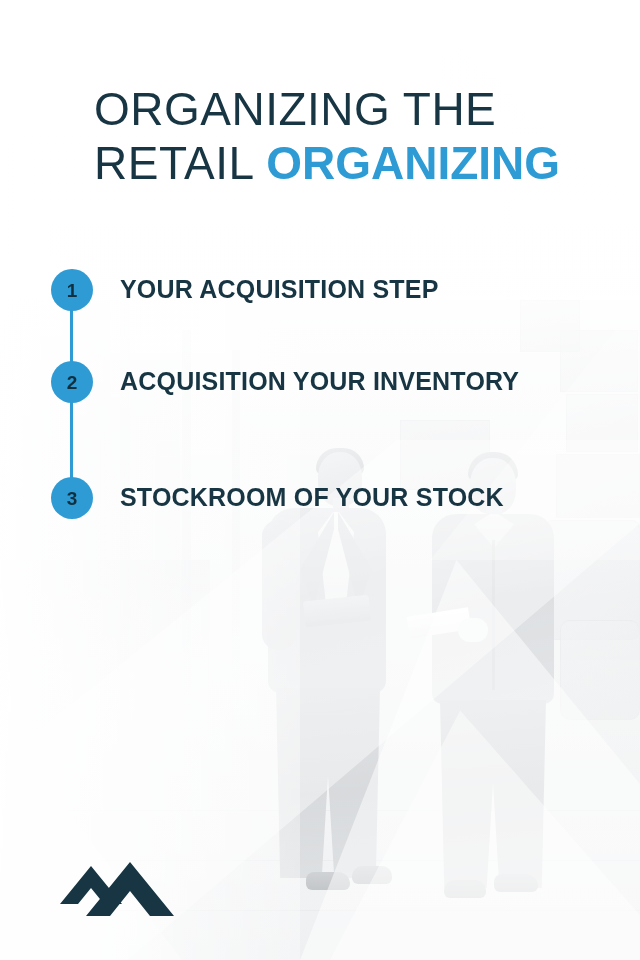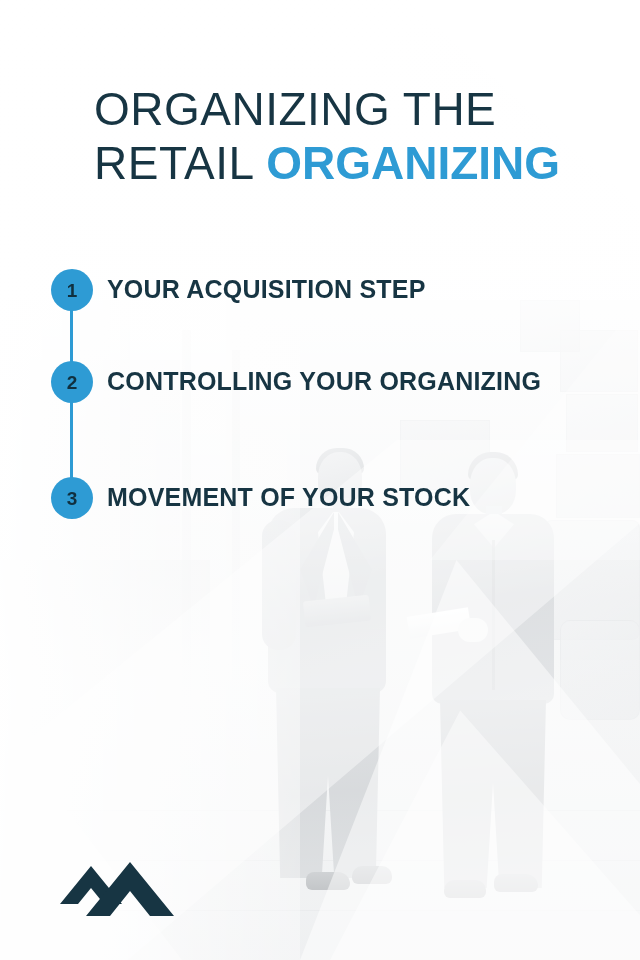--- a/index.html
+++ b/index.html
@@ -255,21 +255,21 @@
     width:42px; height:42px; flex:0 0 42px;
     border-radius:50%;
     background:#2e9bd4;
     color:#10303f;
     font-size:19px;
     font-weight:700;
     display:flex; align-items:center; justify-content:center;
     line-height:1;
   }
   .step-label {
-    margin-left:14px;
+    margin-left:27px;
     color:#173543;
     font-size:25px;
     font-weight:700;
     line-height:31px;
     letter-spacing:.2px;
     padding-top:5px;
     max-width:470px;
   }
   .step-1 { top:269px; }
   .step-2 { top:361px; }
@@ -359,26 +359,26 @@
       <div class="step-line line-1-2"></div>
       <div class="step-line line-2-3"></div>
 
       <div class="step step-1">
         <div class="badge">1</div>
         <div class="step-label">YOUR ACQUISITION STEP</div>
       </div>
 
       <div class="step step-2">
         <div class="badge">2</div>
-        <div class="step-label">CONTROLLING YOUR ORGANIZING</div>
+        <div class="step-label">ACQUISITION YOUR INVENTORY</div>
       </div>
 
       <div class="step step-3">
         <div class="badge">3</div>
-        <div class="step-label">MOVEMENT OF YOUR STOCK</div>
+        <div class="step-label">STOCKROOM OF YOUR STOCK</div>
       </div>
 
     </div>
 
     <div class="logo">
       <svg width="118" height="62" viewBox="0 0 118 62" xmlns="http://www.w3.org/2000/svg">
 
         <path d="M33 6 L64 44 L46 44 L33 28 L20 44 L2 44 Z" fill="#173543"></path>
 
         <path d="M72 2 L116 56 L92 56 L72 31 L52 56 L28 56 Z" fill="#173543"></path>

